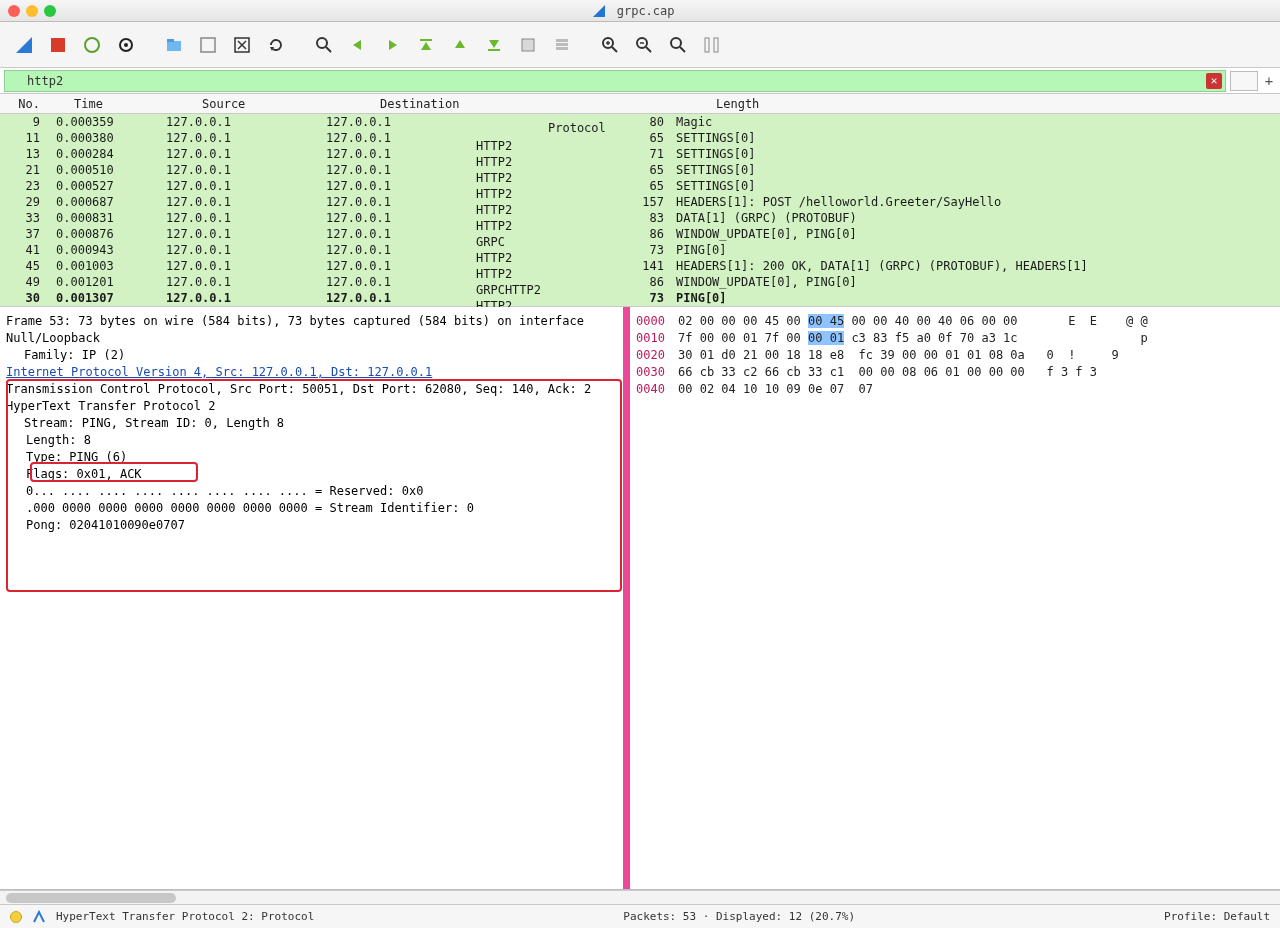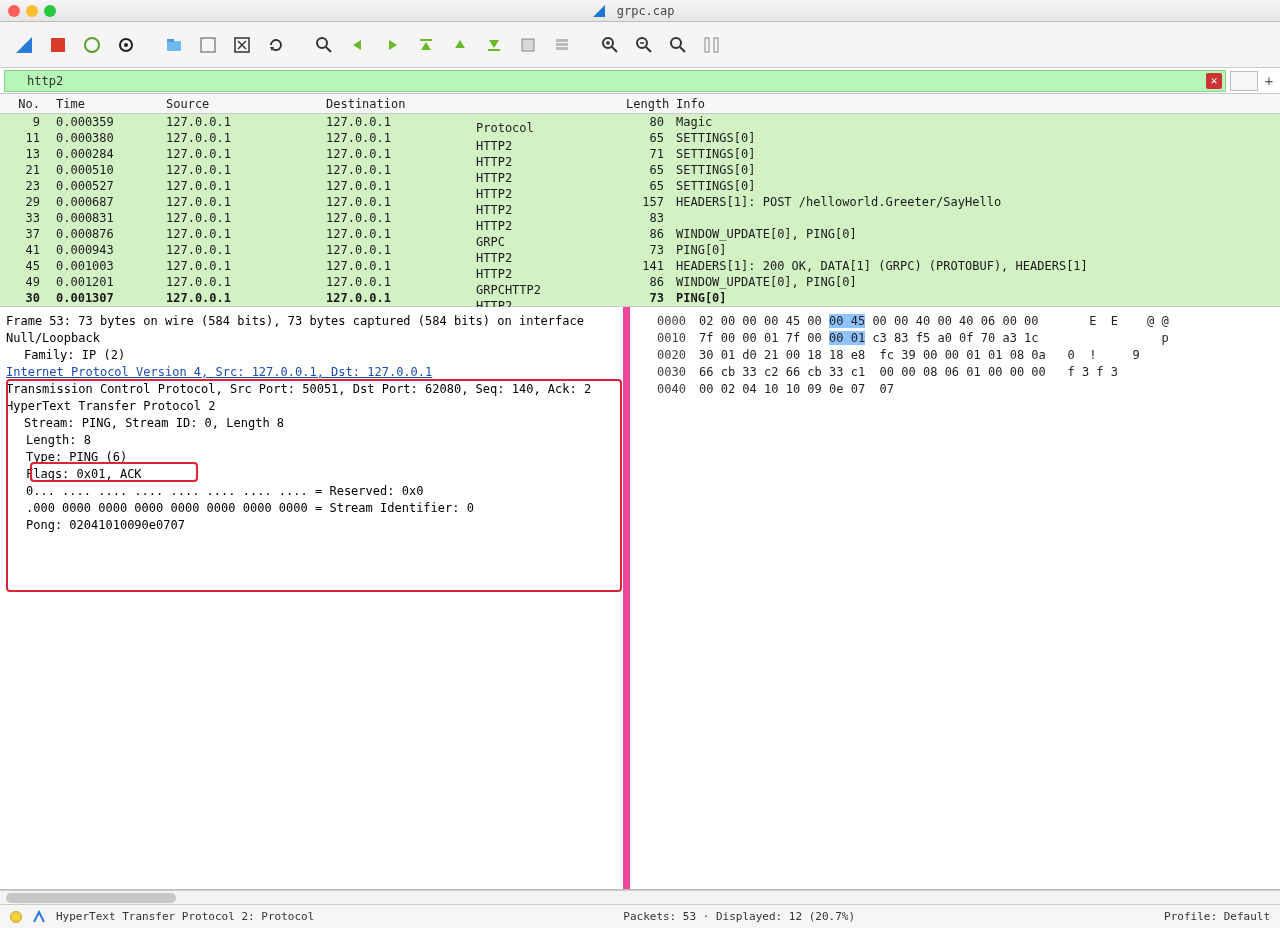--- a/index.html
+++ b/index.html
@@ -88,20 +88,21 @@
     border-bottom:1px solid #c9c9c9;
   }
   .plist-header {
     display:flex;
     font-size:12px;
     color:#222;
     background:#f7f7f7;
     border-bottom:1px solid #c9c9c9;
     height:20px;
     align-items:center;
+    gap:18px;
   }
   .plist-header div, .plist-row div {
     padding: 1px 0 1px 6px;
     white-space:nowrap;
     overflow:hidden;
   }
   .col-no { width:50px; text-align:right; padding-right:10px !important; padding-left:0 !important;}
   .col-time { width:110px; }
   .col-src { width:160px; }
   .col-dst { width:150px; }
@@ -146,21 +147,21 @@
   }
   .hex {
     flex:1;
     background:#fff;
     padding:6px;
     font-size:12px;
     line-height:17px;
     white-space:pre;
     color:#222;
   }
-  .hex .off { color:#404040; display:inline-block; width:42px;margin-left:21px; }
+  .hex .off { color:#be185d; display:inline-block; width:42px; }
   .hex .hl { background:#8ec3ff; }
 
   
   .scrollstrip { height:14px; background:#f3f3f3; border-top:1px solid #ccc; position:relative;}
   .scrollstrip .thumb { position:absolute; left:6px; top:2px; height:10px; width:170px; background:#c7c7c7; border-radius:5px;}
 
   
   .statusbar {
     height:24px;
     background:#f6f6f6;
@@ -326,21 +327,20 @@
 </div>
 
 <div class="packet-list">
   <div class="plist-header">
     <div class="col-no">No.</div>
     <div class="col-time">Time</div>
     <div class="col-src">Source</div>
     <div class="col-dst">Destination</div>
     <div class="col-proto">Protocol</div>
     <div class="col-len">Length</div>
-    <div class="col-info">Info</div>
   </div>
   <div id="plist-body">
       <div class="plist-row">
         <div class="col-no">9</div>
         <div class="col-time">0.000359</div>
         <div class="col-src">127.0.0.1</div>
         <div class="col-dst">127.0.0.1</div>
         <div class="col-proto">HTTP2</div>
         <div class="col-len">80</div>
         <div class="col-info">Magic</div>
@@ -390,20 +390,21 @@
         <div class="col-len">157</div>
         <div class="col-info">HEADERS[1]: POST /helloworld.Greeter/SayHello</div>
       </div>
       <div class="plist-row">
         <div class="col-no">33</div>
         <div class="col-time">0.000831</div>
         <div class="col-src">127.0.0.1</div>
         <div class="col-dst">127.0.0.1</div>
         <div class="col-proto">GRPC</div>
         <div class="col-len">83</div>
+        <div class="col-info">DATA[1] (GRPC) (PROTOBUF)</div>
       </div>
       <div class="plist-row">
         <div class="col-no">37</div>
         <div class="col-time">0.000876</div>
         <div class="col-src">127.0.0.1</div>
         <div class="col-dst">127.0.0.1</div>
         <div class="col-proto">HTTP2</div>
         <div class="col-len">86</div>
         <div class="col-info">WINDOW_UPDATE[0], PING[0]</div>
       </div>

